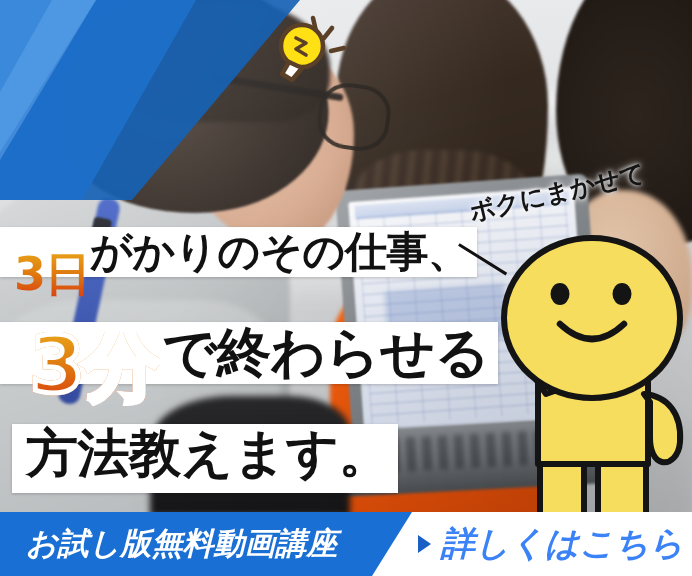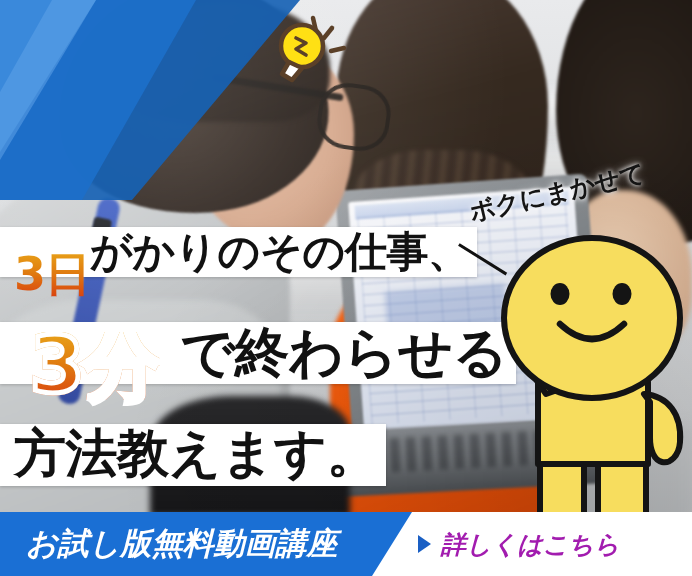--- a/index.html
+++ b/index.html
@@ -284,21 +284,21 @@
   .line {
     position: absolute;
     background: #ffffff;
     display: flex;
     align-items: center;
     white-space: nowrap;
     box-shadow: 0 1px 3px rgba(0,0,0,.20);
   }
   .line1 { left: 0; top: 227px; height: 50px; padding: 0 8px 0 14px; }
   .line2 { left: 0; top: 322px; height: 62px; padding: 0 8px 0 30px; }
-  .line3 { left: 0; top: 424px; height: 58px; padding: 0 8px 4px 14px; }
+  .line3 { left: 12px; top: 424px; height: 58px; padding: 0 8px 11px 14px; }
 
   .hl-black {
     color: #111111;
     font-weight: 700;
     letter-spacing: -0.5px;
     font-family: "DejaVu Sans", "Liberation Sans", sans-serif;
   }
   .hl-accent {
     font-weight: 700;
     letter-spacing: -1px;
@@ -315,21 +315,21 @@
 
   
   .line2 .hl-accent {
     font-size: 78px;
     line-height: .86;
     position: relative;
     top: -9px;
     -webkit-text-stroke: 5px #ffffff;
     paint-order: stroke fill;
   }
-  .line2 .hl-black { font-size: 54px; line-height: 1; margin-left: 20px; }
+  .line2 .hl-black { font-size: 54px; line-height: 1; margin-left: 2px; }
   .line3 .hl-black { font-size: 52px; line-height: 1; }
 
   
   .speech {
     position: absolute;
     left: 470px; top: 196px;
     transform: rotate(-13deg);
     transform-origin: 0 50%;
     color: #141414;
     font-weight: 700;
@@ -368,22 +368,22 @@
     font-size: 31px;
     font-weight: 700;
     letter-spacing: 0px;
     white-space: nowrap;
     font-family: "DejaVu Sans", "Liberation Sans", sans-serif;
   }
   .cta-right {
     position: absolute;
     left: 418px; top: 0; height: 64px;
     display: flex; align-items: center; gap: 8px;
-    color: #a21caf;
-    font-size: 25px;
+    color: #3b82f6;
+    font-size: 34px;
     font-weight: 700;
     white-space: nowrap;
     font-family: "DejaVu Sans", "Liberation Sans", sans-serif;
   }
   .cta-arrow {
     display: inline-block;
     width: 0; height: 0;
     border-left: 13px solid #1a5fc4;
     border-top: 9px solid transparent;
     border-bottom: 9px solid transparent;

